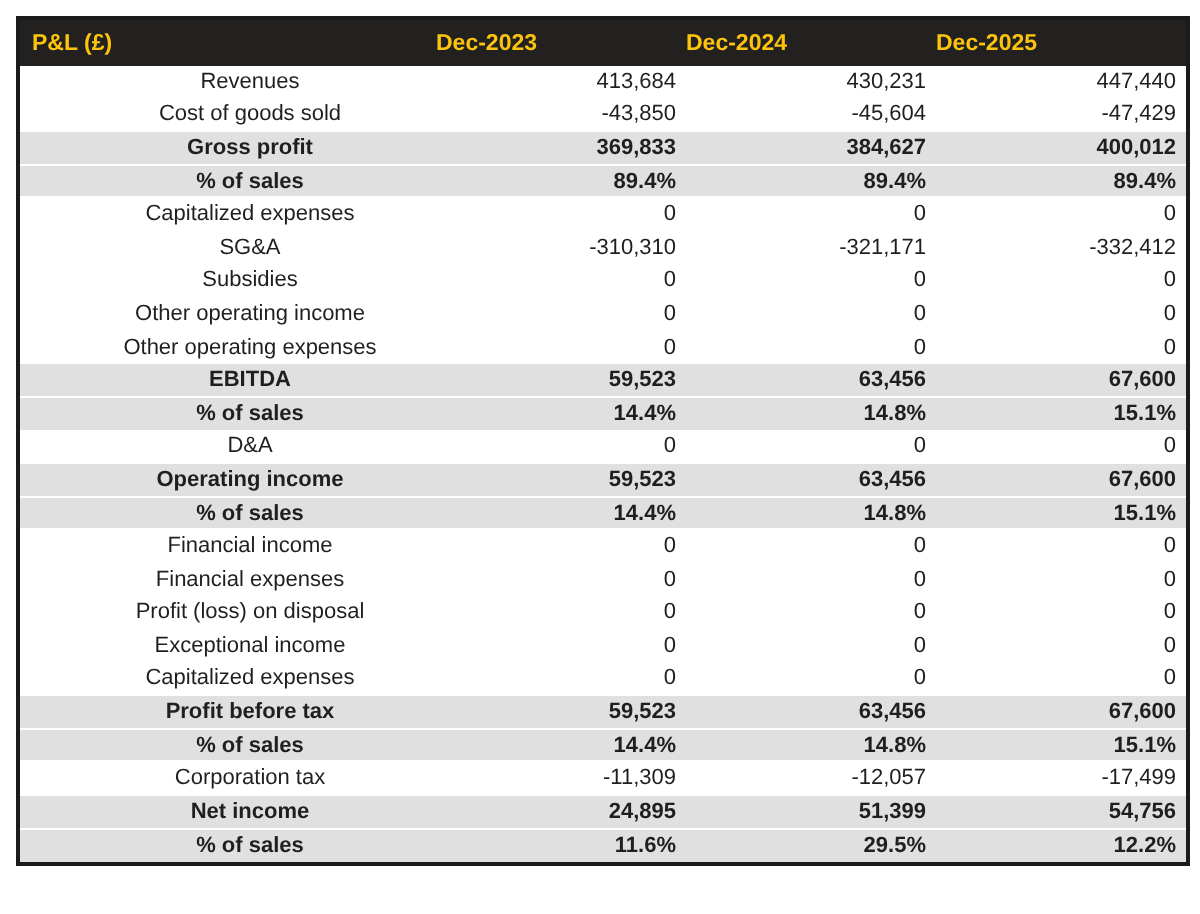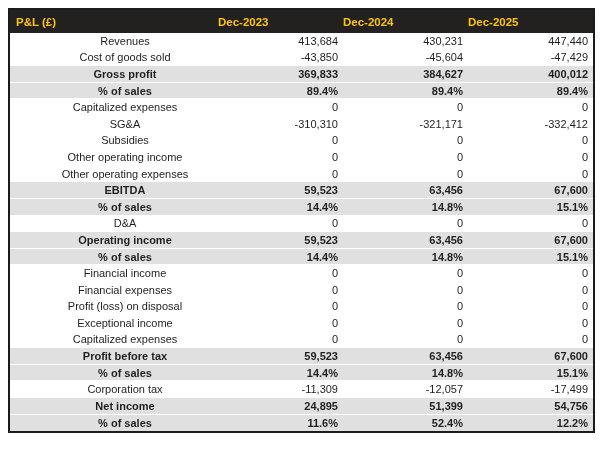--- a/index.html
+++ b/index.html
@@ -201,18 +201,18 @@
         </tr>
         <tr class="band">
           <td class="label">Net income</td>
           <td class="num">24,895</td>
           <td class="num">51,399</td>
           <td class="num">54,756</td>
         </tr>
         <tr class="band">
           <td class="label">% of sales</td>
           <td class="num">11.6%</td>
-          <td class="num">52.4%</td>
+          <td class="num">29.5%</td>
           <td class="num">12.2%</td>
         </tr>
       </tbody>
   </table>
 </div>
 
 </body></html>

